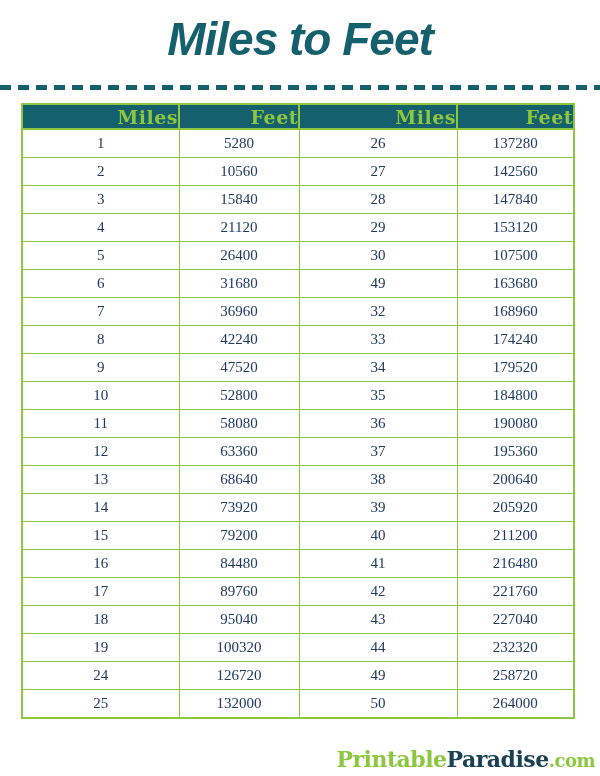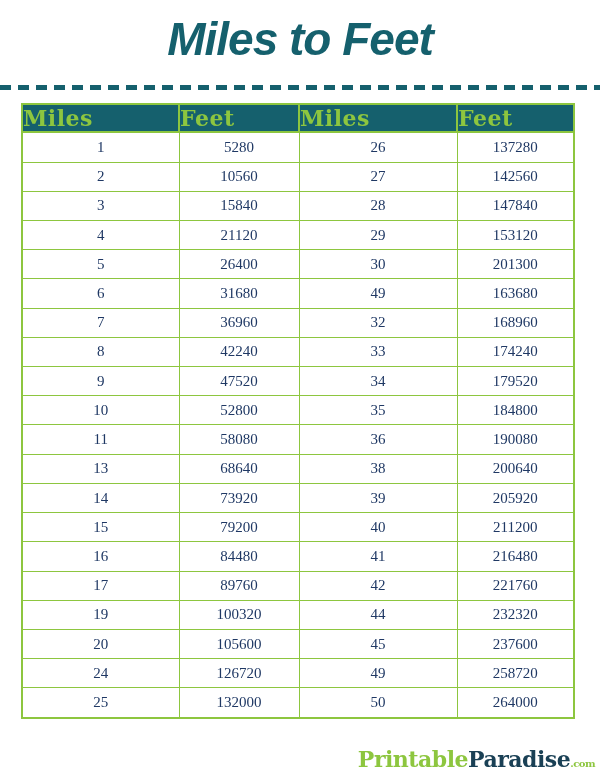--- a/index.html
+++ b/index.html
@@ -53,25 +53,25 @@
     height: 616px;
     border-collapse: collapse;
     table-layout: fixed;
     border: 2px solid var(--green);
   }
   table.conversion-table th {
     background: var(--teal);
     color: var(--green);
     font-family: "DejaVu Serif", serif;
     font-weight: bold;
-    font-size: 22px;
+    font-size: 19px;
     letter-spacing: 0.5px;
     height: 25px;
     border: 2px solid var(--green);
-    text-align: left;
+    text-align: right;
     vertical-align: middle;
   }
   table.conversion-table td {
     border: 1.5px solid var(--green);
     text-align: center;
     vertical-align: middle;
     font-family: "Liberation Serif", serif;
     font-size: 15px;
     color: var(--cell-text);
     background: #ffffff;
@@ -81,21 +81,21 @@
     top: 746px;
     right: 5px;
     font-family: "DejaVu Serif", serif;
     font-weight: bold;
     font-size: 22px;
     letter-spacing: -0.5px;
     white-space: nowrap;
   }
   .brand-primary { color: var(--green); }
   .brand-secondary { color: var(--logo-dark); }
-  .brand-suffix { color: var(--green); font-size: 10px; }
+  .brand-suffix { color: var(--green); font-size: 18px; }
 </style>
 </head>
 <body>
 
 <div class="page">
 
   <h1 class="page-title">Miles to Feet</h1>
 
   <div class="dashed-divider"></div>
 
@@ -136,21 +136,21 @@
         <tr>
           <td>4</td>
           <td>21120</td>
           <td>29</td>
           <td>153120</td>
         </tr>
         <tr>
           <td>5</td>
           <td>26400</td>
           <td>30</td>
-          <td>201300</td>
+          <td>107500</td>
         </tr>
         <tr>
           <td>6</td>
           <td>31680</td>
           <td>49</td>
           <td>163680</td>
         </tr>
         <tr>
           <td>7</td>
           <td>36960</td>
@@ -175,20 +175,26 @@
           <td>35</td>
           <td>184800</td>
         </tr>
         <tr>
           <td>11</td>
           <td>58080</td>
           <td>36</td>
           <td>190080</td>
         </tr>
         <tr>
+          <td>12</td>
+          <td>63360</td>
+          <td>37</td>
+          <td>195360</td>
+        </tr>
+        <tr>
           <td>13</td>
           <td>68640</td>
           <td>38</td>
           <td>200640</td>
         </tr>
         <tr>
           <td>14</td>
           <td>73920</td>
           <td>39</td>
           <td>205920</td>
@@ -205,32 +211,32 @@
           <td>41</td>
           <td>216480</td>
         </tr>
         <tr>
           <td>17</td>
           <td>89760</td>
           <td>42</td>
           <td>221760</td>
         </tr>
         <tr>
+          <td>18</td>
+          <td>95040</td>
+          <td>43</td>
+          <td>227040</td>
+        </tr>
+        <tr>
           <td>19</td>
           <td>100320</td>
           <td>44</td>
           <td>232320</td>
         </tr>
         <tr>
-          <td>20</td>
-          <td>105600</td>
-          <td>45</td>
-          <td>237600</td>
-        </tr>
-        <tr>
           <td>24</td>
           <td>126720</td>
           <td>49</td>
           <td>258720</td>
         </tr>
         <tr>
           <td>25</td>
           <td>132000</td>
           <td>50</td>
           <td>264000</td>

